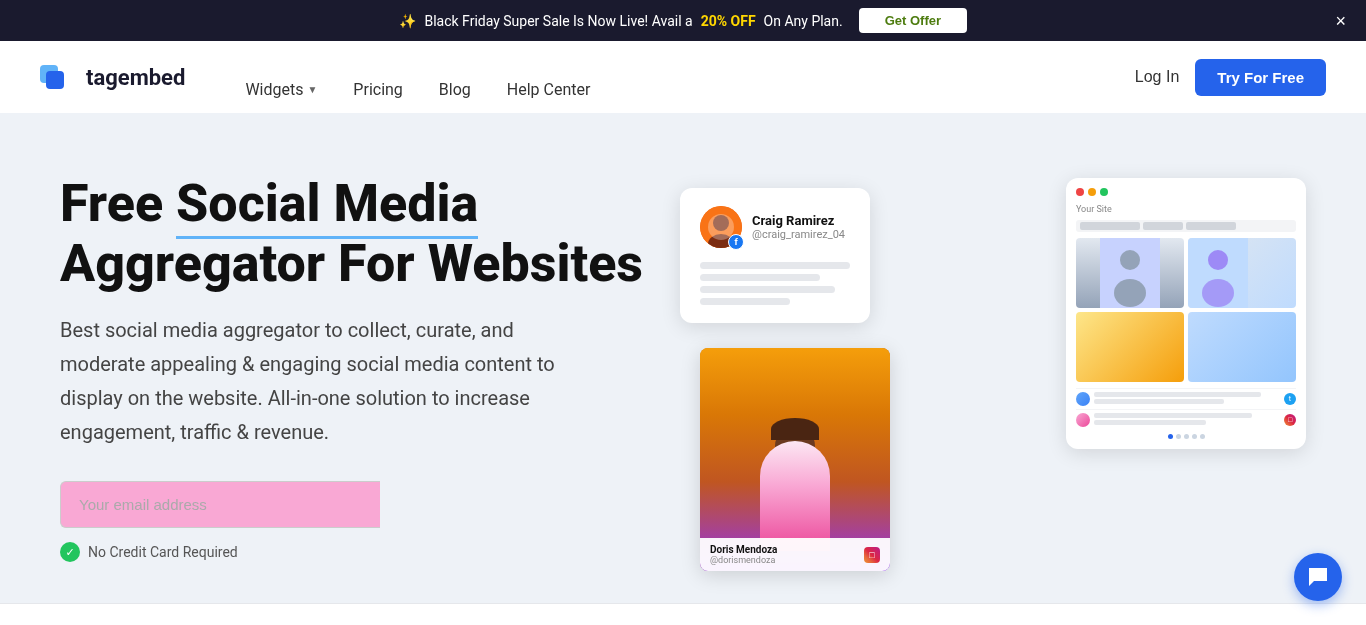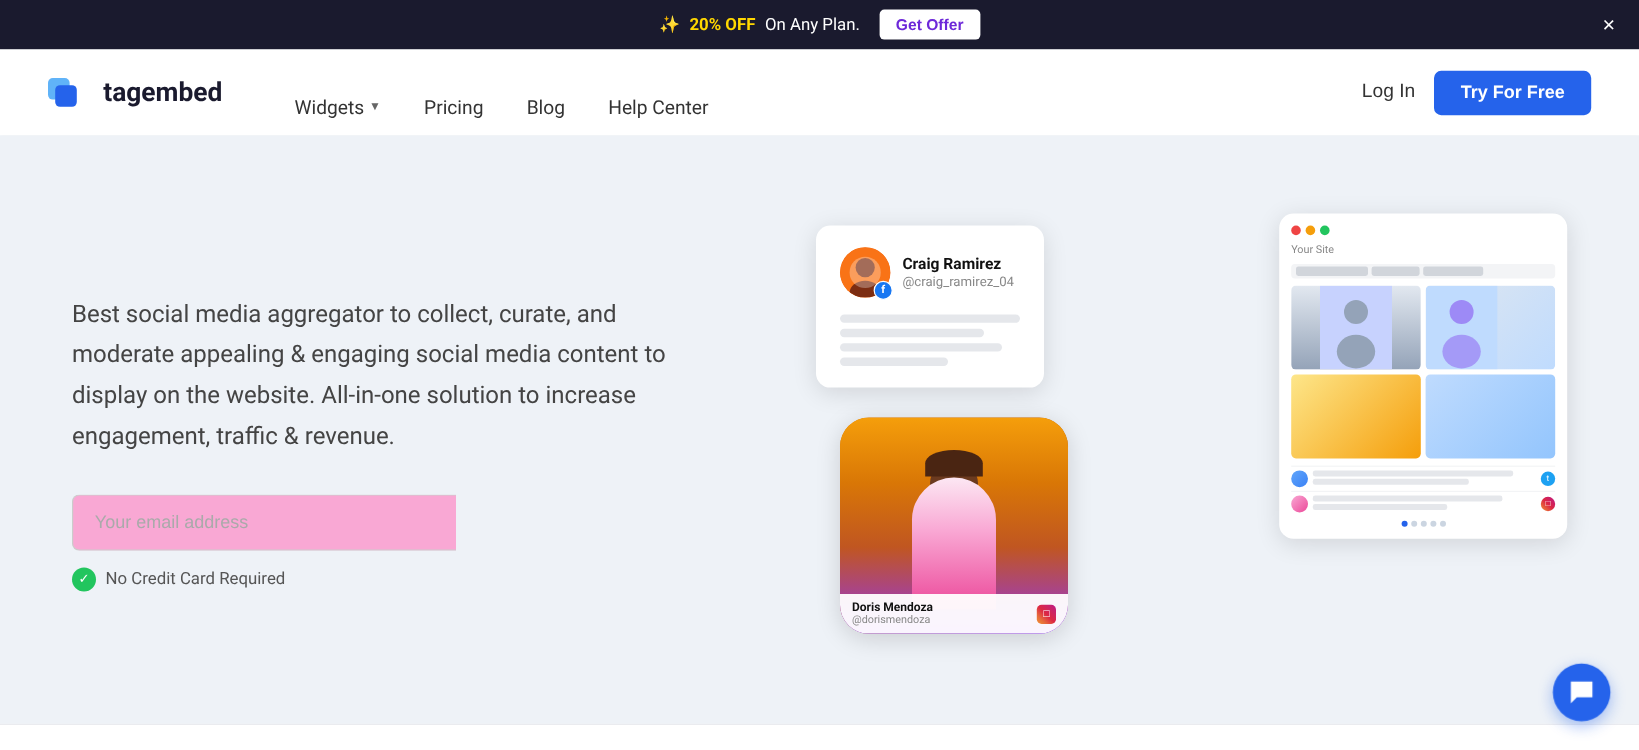--- a/index.html
+++ b/index.html
@@ -14,23 +14,23 @@
       font-size: 14px;
       display: flex;
       align-items: center;
       justify-content: center;
       gap: 8px;
       position: relative;
     }
     .announcement-bar .highlight { color: #ffd700; font-weight: 700; }
     .announcement-bar .get-offer-btn {
       background: #fff;
-      color: #6d28d9;
+      color: #4d7c0f;
       border: none;
-      padding: 5px 14px;
+      padding: 5px 26px;
       border-radius: 4px;
       font-size: 13px;
       font-weight: 600;
       cursor: pointer;
       margin-left: 8px;
     }
     .announcement-bar .close-btn {
       position: absolute;
       right: 20px;
       background: none;
@@ -256,22 +256,22 @@
     .profile-name { font-size: 13px; font-weight: 700; color: #111; }
     .profile-handle { font-size: 11px; color: #888; }
     .profile-lines { display: flex; flex-direction: column; gap: 5px; }
     .profile-line { height: 7px; background: #e5e7eb; border-radius: 4px; }
 
     .card-big-image {
       position: absolute;
       left: 20px;
       top: 170px;
       width: 190px;
-      height: 180px;
-      border-radius: 24px;
+      height: 223px;
+      border-radius: 8px;
       overflow: hidden;
       box-shadow: 0 4px 20px rgba(0,0,0,0.15);
       background: linear-gradient(160deg, #d97706 0%, #92400e 60%, #7c3aed 100%);
     }
     .card-big-image-person {
       width: 100%;
       height: 100%;
       background: linear-gradient(180deg, #f59e0b 0%, #d97706 30%, #c05621 60%, #9333ea 100%);
       display: flex;
       align-items: flex-end;
@@ -440,20 +440,21 @@
       color: #fff;
       font-size: 22px;
       z-index: 100;
     }
   </style>
 </head>
 <body>
 
 <div class="announcement-bar">
   <span>✨</span>
+  <span>Black Friday Super Sale Is Now Live! Avail a</span>
   <span class="highlight">20% OFF</span>
   <span>On Any Plan.</span>
   <button class="get-offer-btn">Get Offer</button>
   <button class="close-btn">×</button>
 </div>
 
 <nav class="navbar">
   <a class="navbar-logo" href="#">
     <svg class="logo-icon" viewBox="0 0 38 32" fill="none">
       <rect x="0" y="4" width="18" height="18" rx="4" fill="#60b3f8"></rect>
@@ -477,20 +478,23 @@
     </a>
   </div>
   <div class="navbar-actions">
     <button class="login-btn">Log In</button>
     <button class="try-free-btn">Try For Free</button>
   </div>
 </nav>
 
 <section class="hero">
   <div class="hero-content">
+    <h1 class="hero-title">
+      <span>Free </span><span class="underline">Social Media</span><br><span> Aggregator For Websites</span>
+    </h1>
     <p class="hero-description">Best social media aggregator to collect, curate, and moderate appealing &amp; engaging social media content to display on the website. All-in-one solution to increase engagement, traffic &amp; revenue.</p>
     <div class="hero-form">
       <input class="email-input" type="email" placeholder="Your email address" style="">
     </div>
     <div class="no-cc">
       <div class="check-circle">✓</div>
       <span>No Credit Card Required</span>
     </div>
   </div>
 

